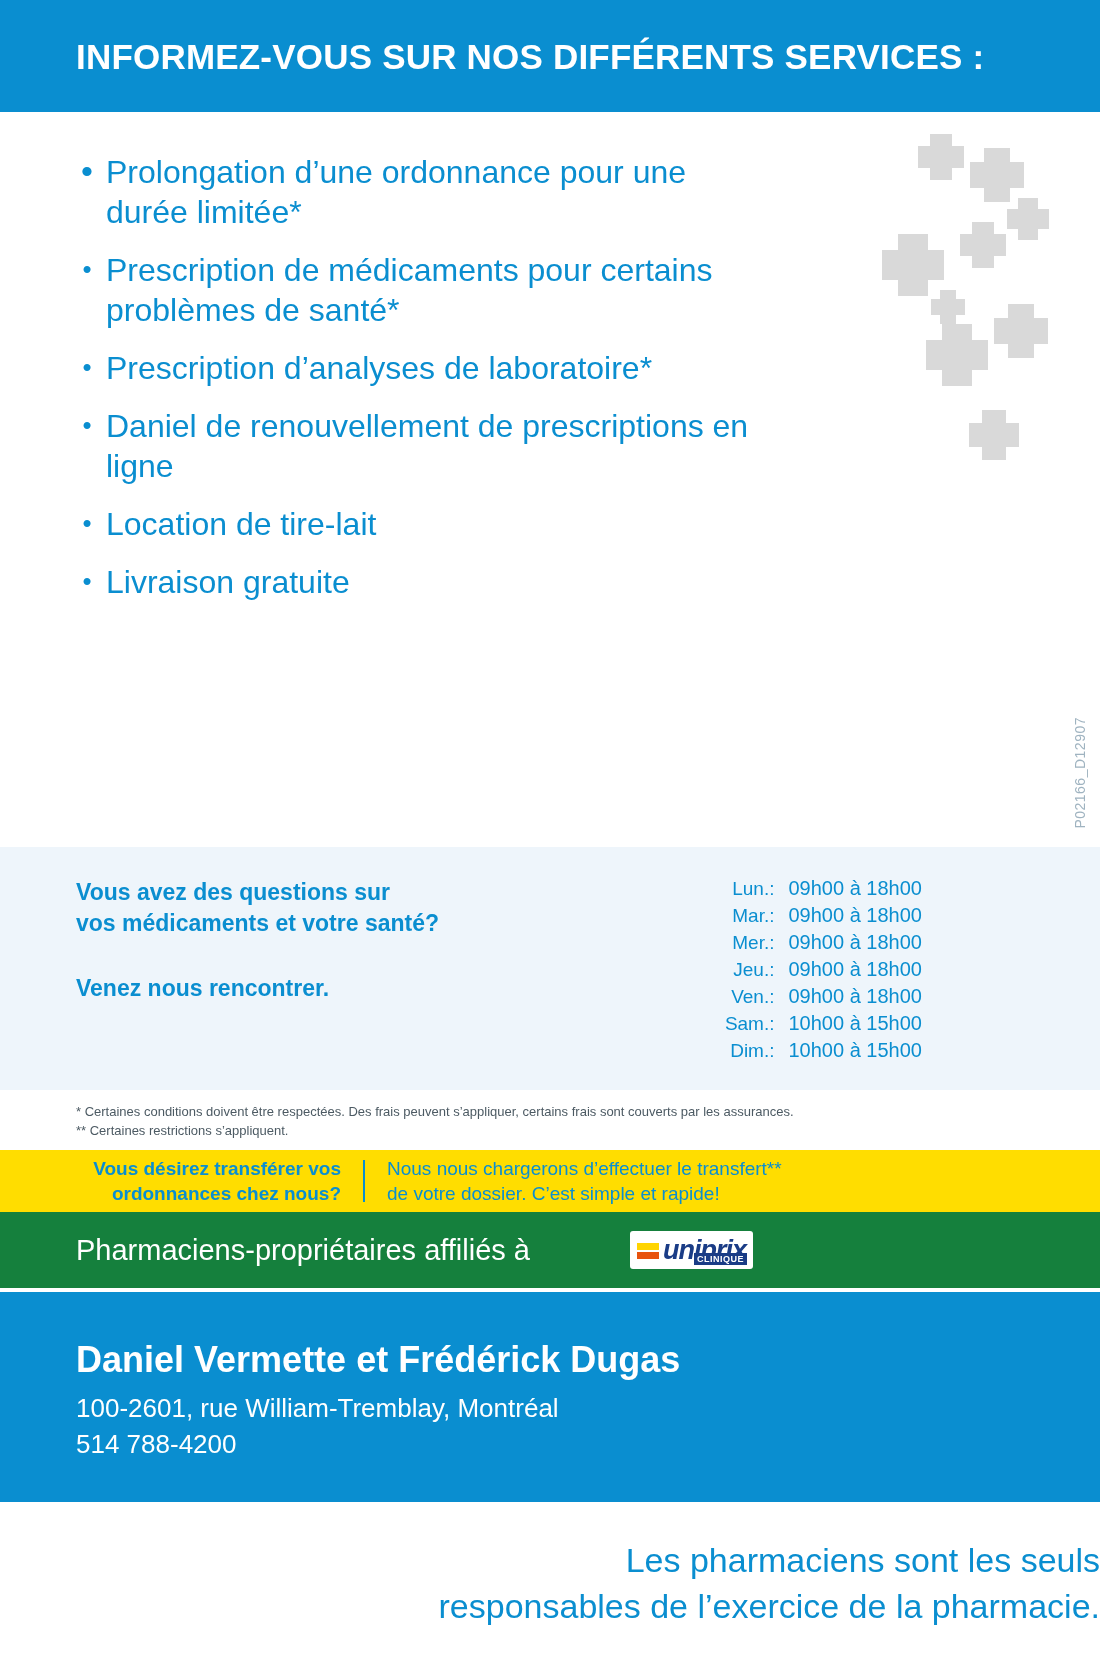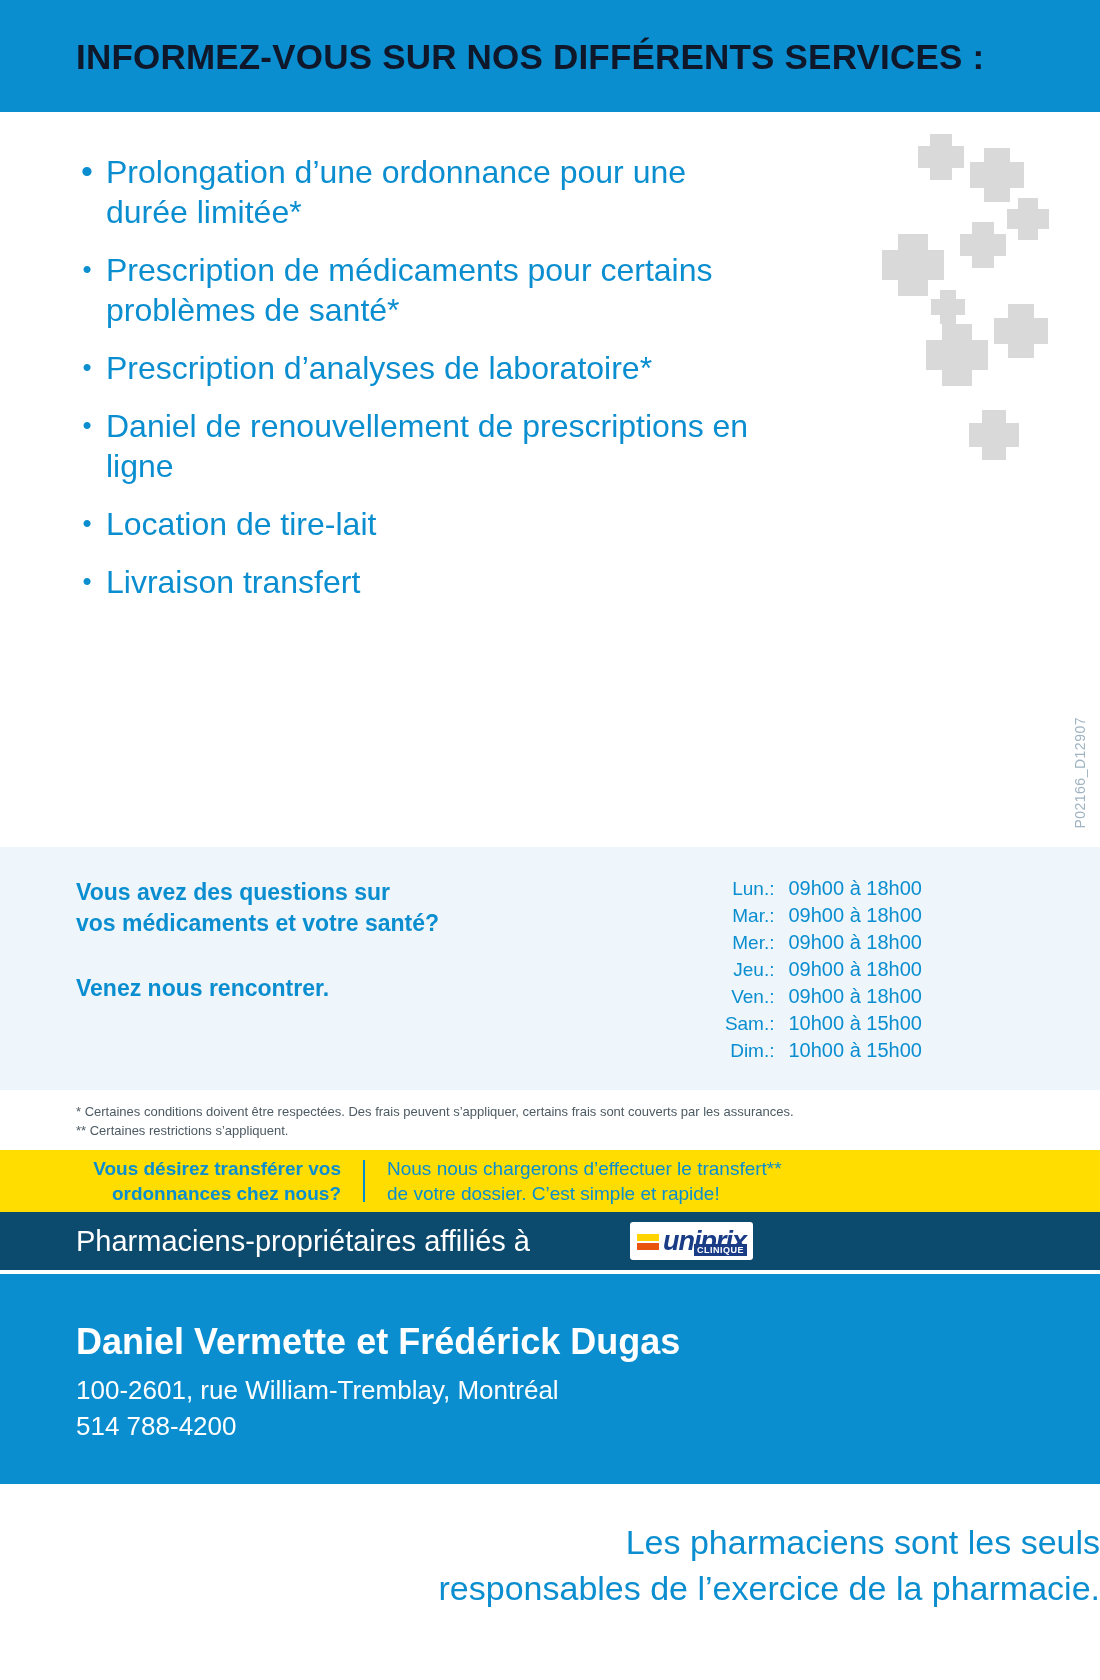--- a/index.html
+++ b/index.html
@@ -18,21 +18,21 @@
   
   .header-band {
     background: #0a8ed0;
     height: 112px;
     display: flex;
     align-items: center;
     padding: 0 0 0 76px;
     box-sizing: border-box;
   }
   .header-title {
-    color: #0f172a;
+    color: #ffffff;
     font-size: 35px;
     font-weight: bold;
     letter-spacing: 0.2px;
     line-height: 1;
   }
 
   
   .services-section {
     position: relative;
     height: 735px;
@@ -174,22 +174,22 @@
   }
   .transfer-right {
     color: #0a8ed0;
     font-size: 19px;
     line-height: 25px;
   }
   .transfer-right b { font-weight: normal; }
 
   
   .affiliation-band {
-    background: #0c4a6e;
-    height: 62px;
+    background: #15803d;
+    height: 80px;
     display: flex;
     align-items: center;
     padding-left: 76px;
     box-sizing: border-box;
     border-bottom: 4px solid #ffffff;
   }
   .affiliation-text {
     color: #ffffff;
     font-size: 29px;
     font-weight: 400;
@@ -313,21 +313,21 @@
     <li class="service-item">
       <span class="bullet small">•</span>
       <span class="service-text">Daniel de renouvellement de prescriptions en ligne</span>
     </li>
     <li class="service-item">
       <span class="bullet small">•</span>
       <span class="service-text">Location de tire-lait</span>
     </li>
     <li class="service-item">
       <span class="bullet small">•</span>
-      <span class="service-text">Livraison transfert</span>
+      <span class="service-text">Livraison gratuite</span>
     </li>
   </ul>
 
   <div class="code-vertical">P02166_D12907</div>
 </div>
 
 <div class="questions-band">
   <div class="questions-text">
     <p>Vous avez des questions sur</p>
     <p>vos médicaments et votre santé?</p>

